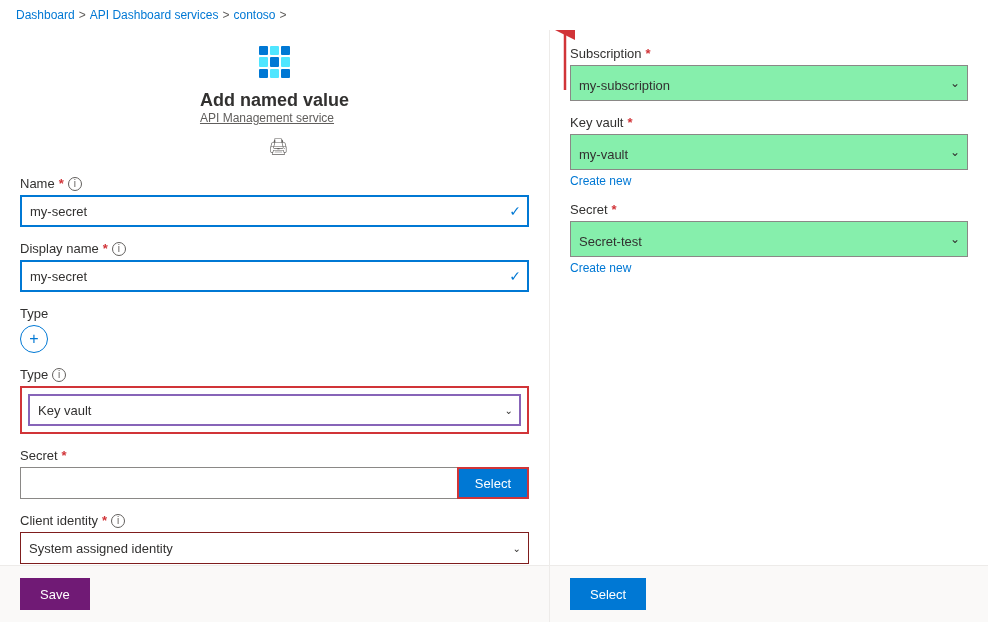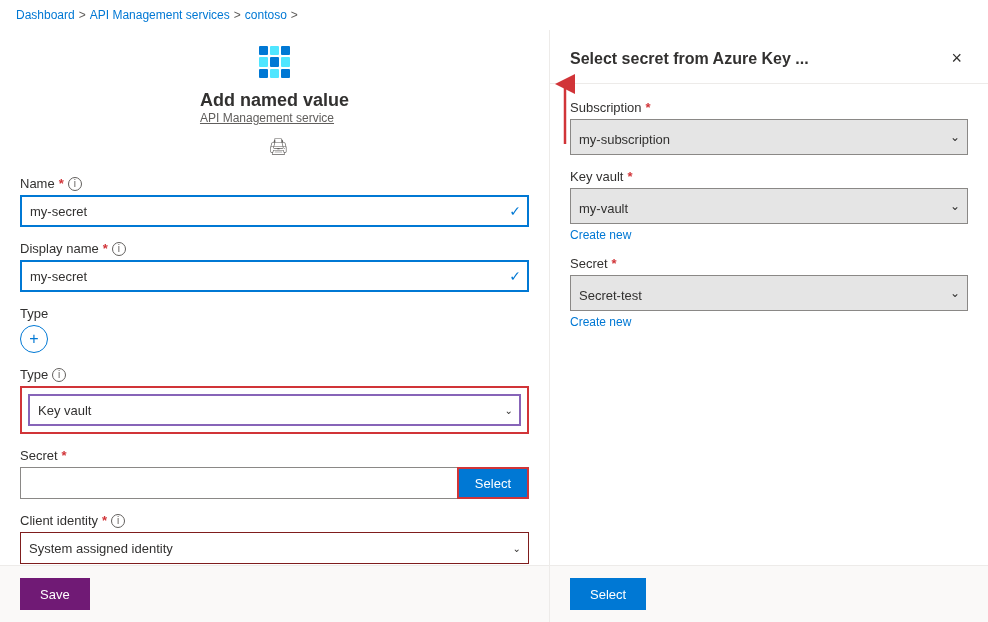--- a/index.html
+++ b/index.html
@@ -318,21 +318,21 @@
       width: 100%;
     }
 
     .right-select-wrapper select {
       width: 100%;
       height: 36px;
       border: 1px solid #8a8886;
       padding: 4px 30px 0 8px;
       font-size: 13px;
       color: #323130;
-      background: #e5e5e5;
+      background: #86efac;
       appearance: none;
       -webkit-appearance: none;
       cursor: pointer;
       outline: none;
     }
 
     .right-select-wrapper .select-arrow {
       position: absolute;
       right: 8px;
       top: 50%;
@@ -365,21 +365,21 @@
       cursor: pointer;
       height: 32px;
     }
   </style>
 </head>
 <body>
 
 <div class="breadcrumb">
   <span>Dashboard</span>
   <span class="sep">&gt;</span>
-  <span>API Management services</span>
+  <span>API Dashboard services</span>
   <span class="sep">&gt;</span>
   <span class="current">contoso</span>
   <span class="sep">&gt;</span>
 </div>
 
 <div class="main-container">
 
   <div class="left-panel">
     <div class="left-content">
 
@@ -476,24 +476,20 @@
       </div>
 
     </div>
 
     <div class="left-footer">
       <button class="save-btn">Save</button>
     </div>
   </div>
 
   <div class="right-panel">
-    <div class="right-header">
-      <h2>Select secret from Azure Key ...</h2>
-      <button class="close-btn">×</button>
-    </div>
 
     <div style="position: relative; height: 0; overflow: visible;">
       <svg width="30" height="80" style="position:absolute; left: 0; top: -10px;">
         <defs>
           <marker id="arrowhead" markerWidth="8" markerHeight="8" refX="4" refY="4" orient="auto">
             <polygon points="0,8 4,0 8,8" fill="#d13438"></polygon>
           </marker>
         </defs>
         <line x1="15" y1="70" x2="15" y2="10" stroke="#d13438" stroke-width="2.5" marker-end="url(#arrowhead)"></line>
       </svg>

